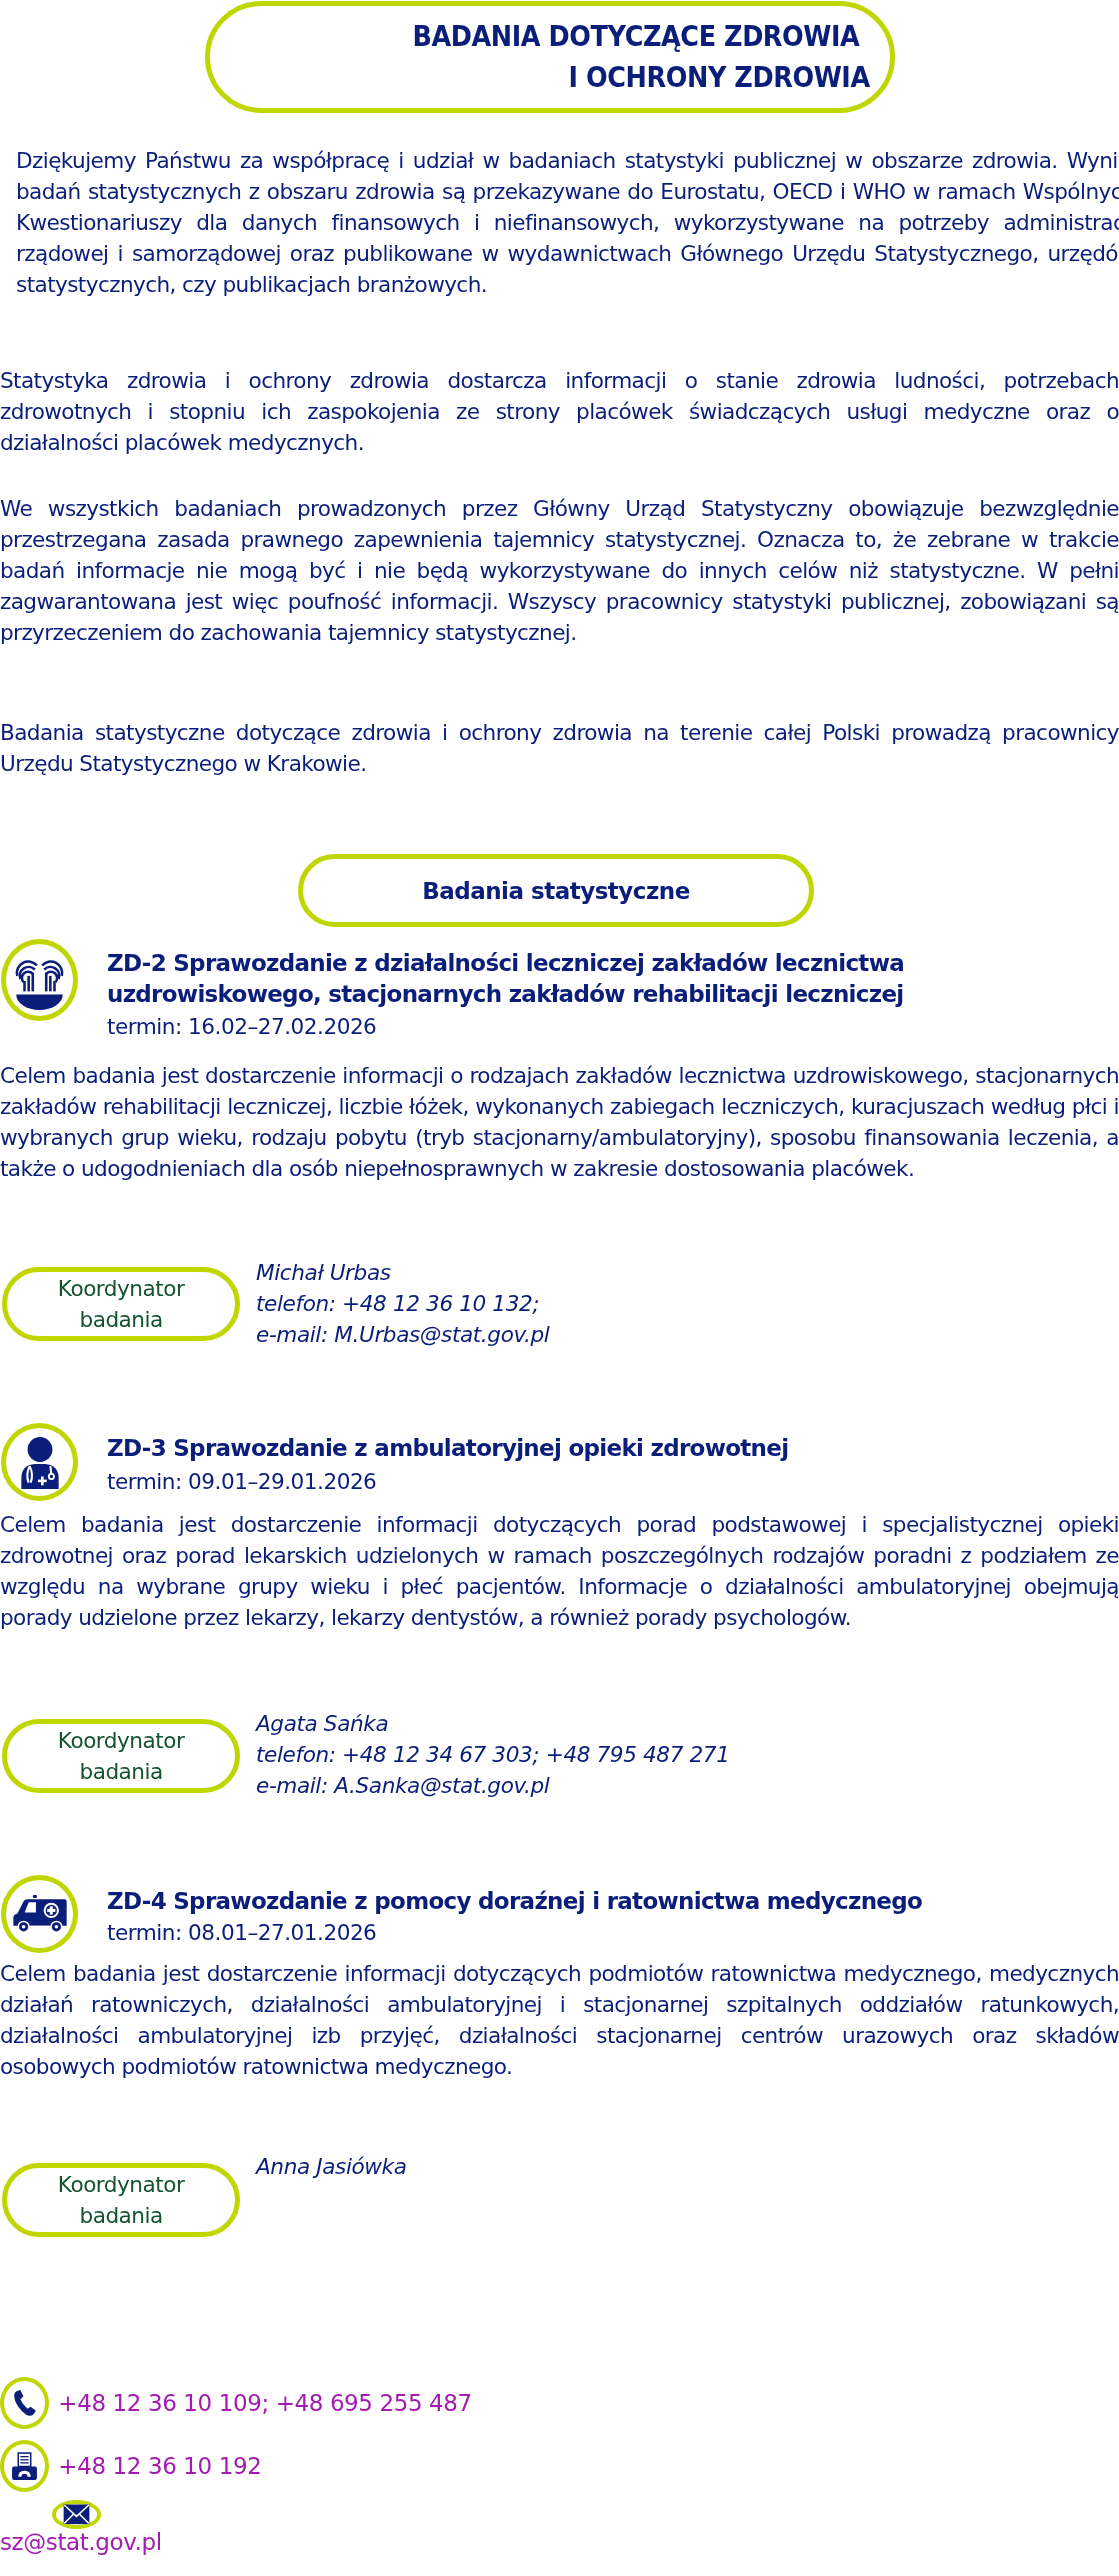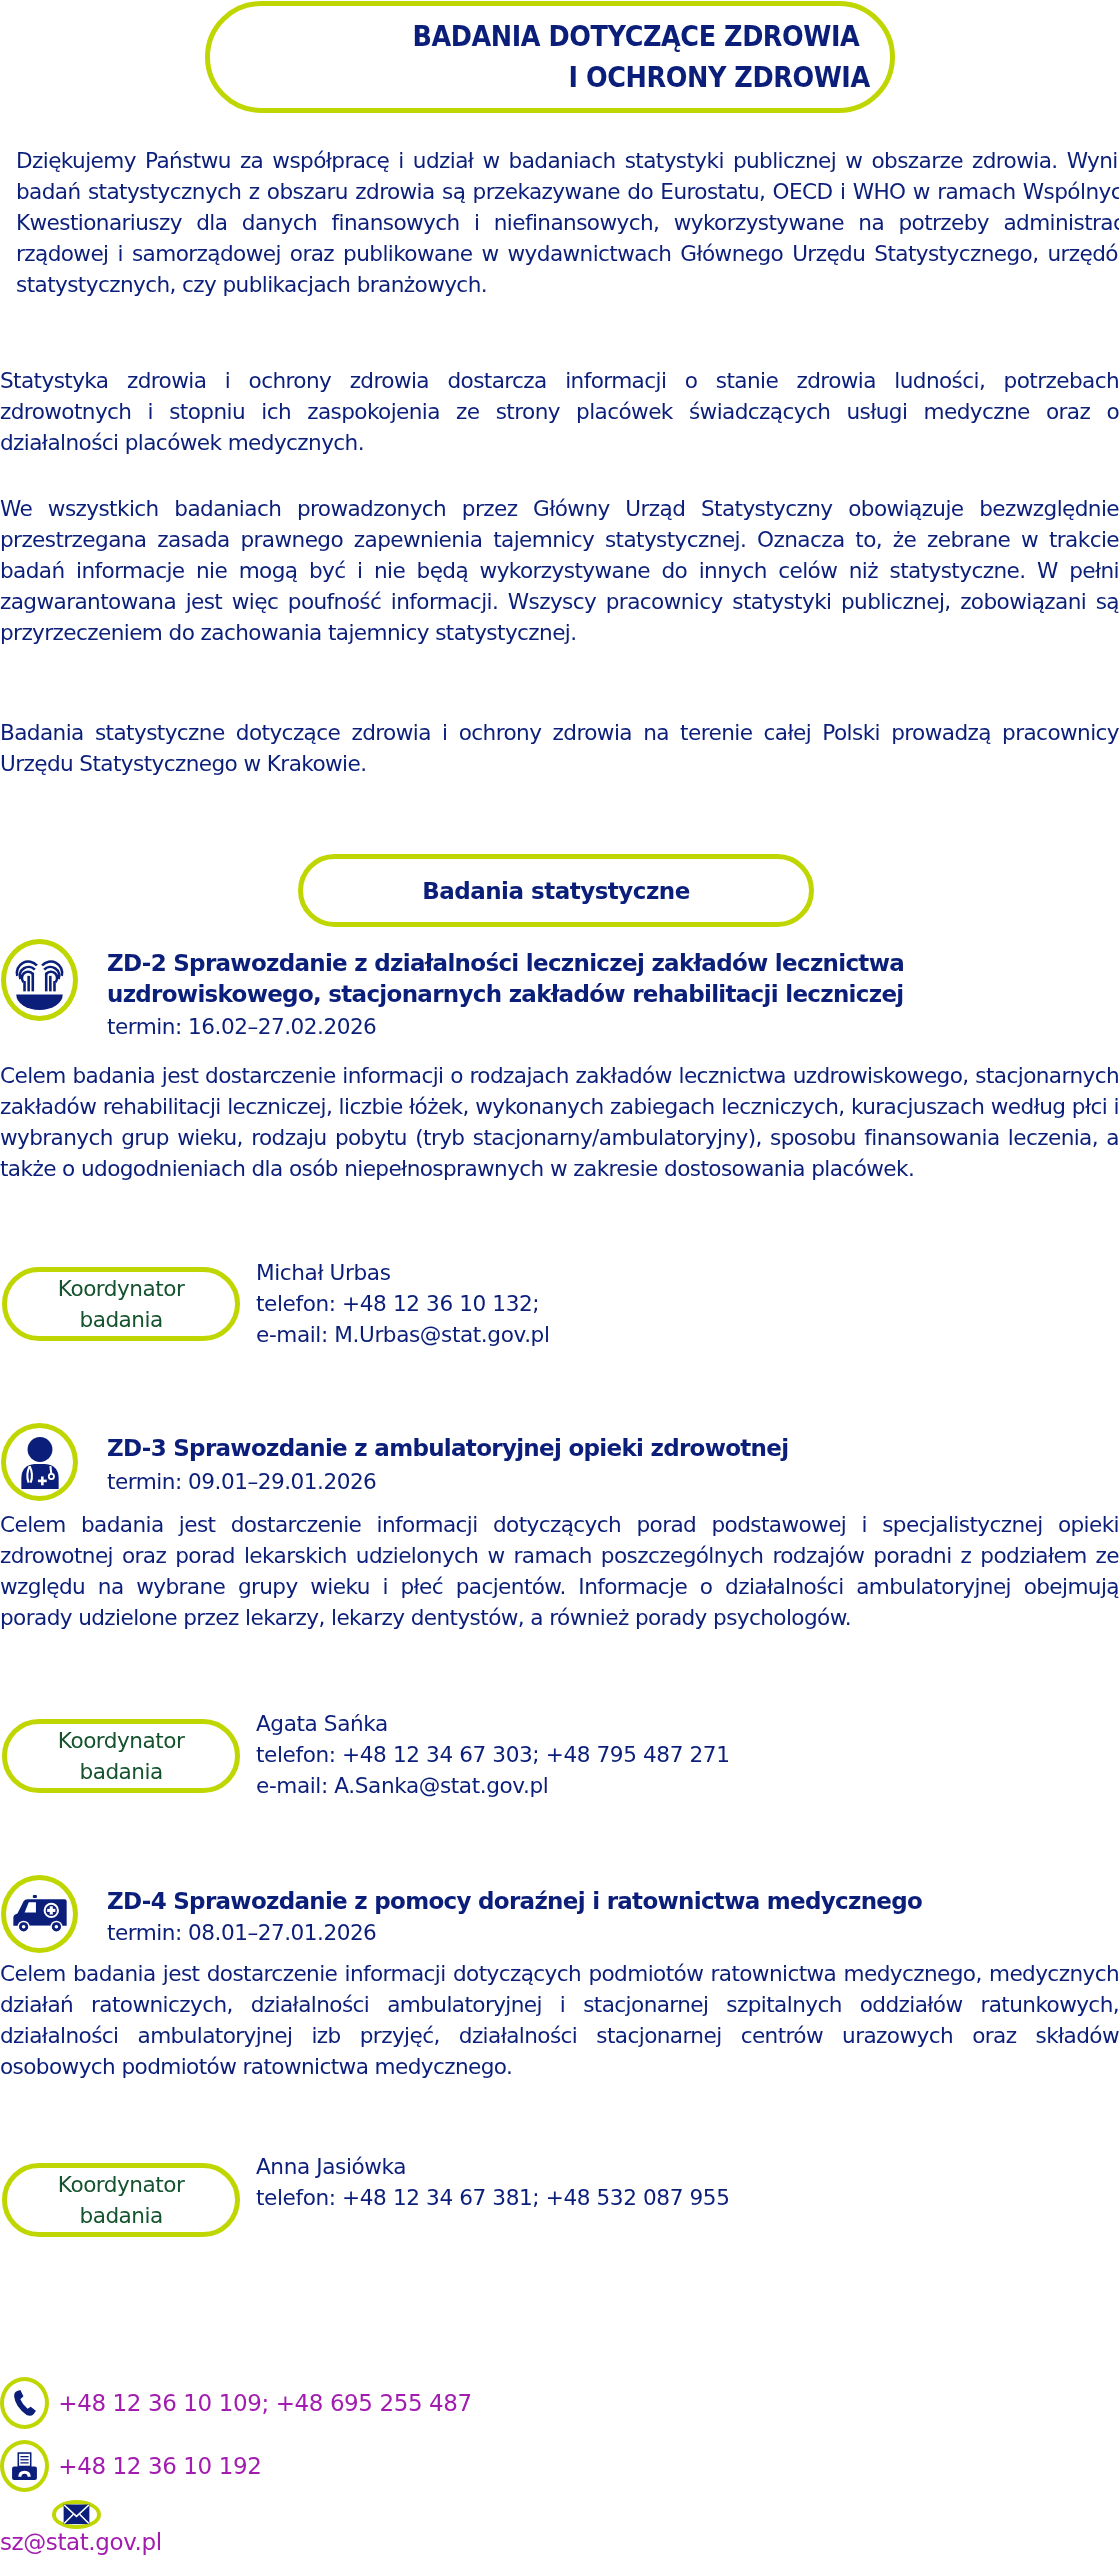--- a/index.html
+++ b/index.html
@@ -107,21 +107,21 @@
     color: #14532d;
   }
   .coord-info {
     position: absolute;
     left: 256px;
     font-size: 21.6px;
     line-height: 31px;
     letter-spacing: -0.4px;
     color: #0b1f7a;
   }
-  .coord-info div { white-space: nowrap; }
+  .coord-info div { white-space: nowrap; font-style: italic; }
 
   
   .contact-row {
     position: absolute;
     left: 0;
     height: 52px;
     display: flex; align-items: center;
   }
   .contact-row .small-circle {
     width: 49px; height: 52px;
@@ -244,21 +244,20 @@
 <div class="survey-term" style="top:1917px;">termin: 08.01–27.01.2026</div>
 <div class="para" style="top:1958px;">
   <span class="txt">Celem badania jest dostarczenie informacji dotyczących podmiotów ratownictwa medycznego, medycznych działań ratowniczych, działalności ambulatoryjnej i stacjonarnej szpitalnych oddziałów ratunkowych, działalności ambulatoryjnej izb przyjęć, działalności stacjonarnej centrów urazowych oraz składów osobowych podmiotów ratownictwa medycznego.</span>
 </div>
 <div class="coord-pill" style="top:2163px;">
   <div>Koordynator</div>
   <div>badania</div>
 </div>
 <div class="coord-info" style="top:2151px;">
   <div>Anna Jasiówka</div>
-  <div>telefon: +48 12 34 67 381; +48 532 087 955</div>
 </div>
 
 <div class="contact-row" style="top:2377px;">
   <div class="small-circle">
     <svg width="26" height="28" viewBox="0 0 50 54">
       <path d="M10 4 Q4 6 4 14 Q6 34 28 50 Q36 54 42 48 L46 42 L36 34 L30 38 Q20 30 16 20 L22 14 L16 2 Z" fill="#0b1f7a"></path>
     </svg>
   </div>
   <span class="ctext">+48 12 36 10 109; +48 695 255 487</span>
 </div>

